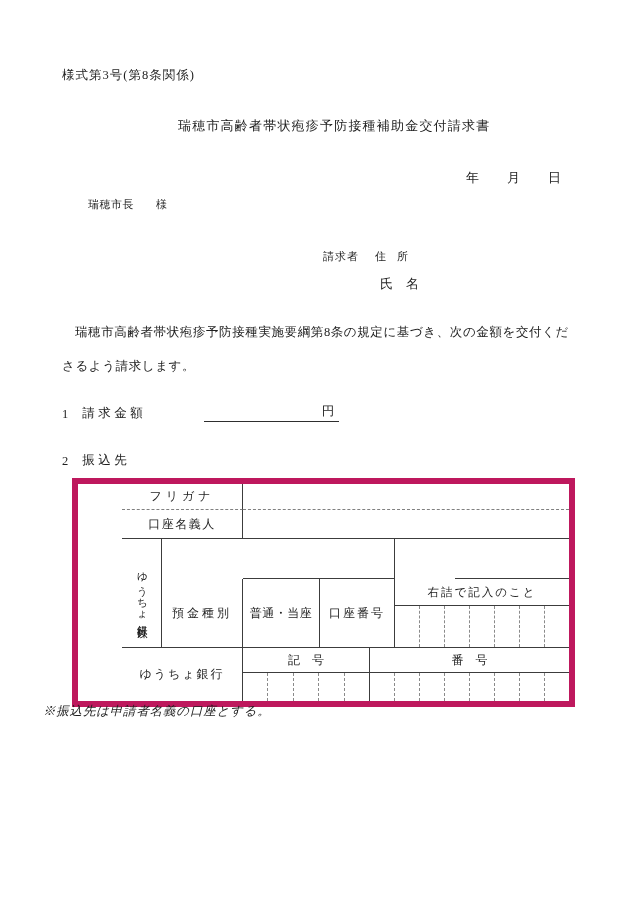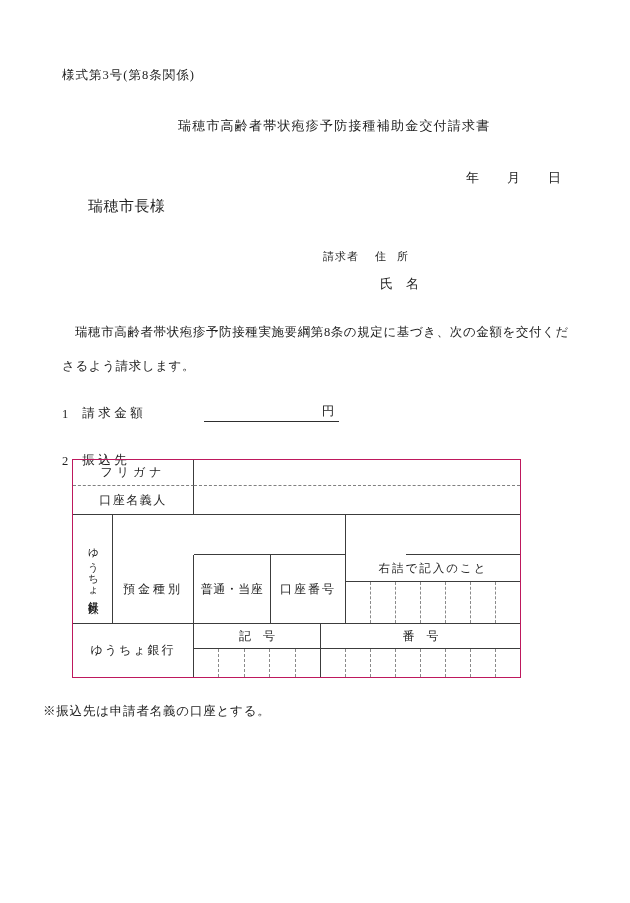--- a/index.html
+++ b/index.html
@@ -9,46 +9,47 @@
     font-family:"Liberation Serif","DejaVu Serif",serif;
     color:#1e1e1e;
     position:relative;
     overflow:hidden;
   }
   .abs{position:absolute;white-space:nowrap;}
 
   .form-number{left:62px;top:67px;font-size:12.5px;letter-spacing:1px;}
   .doc-title{left:178px;top:117px;font-size:13px;letter-spacing:1.2px;text-align:center;}
   .date-line{left:466px;top:169px;display:flex;gap:28px;font-size:13px;}
-  .addressee{left:88px;top:197px;display:flex;gap:0;font-size:15px;letter-spacing:.5px;}
+  .addressee{left:88px;top:197px;display:flex;gap:22px;font-size:11px;letter-spacing:.5px;}
   .claimant-row1{left:323px;top:249px;display:flex;gap:16px;font-size:11px;}
   .claimant-row1 .c-label{letter-spacing:1px;}
   .claimant-row2{left:380px;top:275px;font-size:13px;}
   .body-line{left:62px;font-size:12.5px;letter-spacing:.6px;}
   .body-line.l1{top:324px;text-indent:13px;}
   .body-line.l2{top:358px;}
 
   .item-row{left:62px;display:flex;align-items:flex-end;font-size:12.5px;}
   .item-row .num{margin-right:14px;}
   .item-row .lbl{letter-spacing:3.5px;}
   .item-amount{top:403px;}
   .item-transfer{top:452px;}
   .amount-line{
     display:inline-block;width:130px;margin-left:58px;
     border-bottom:1px solid #2e2e2e;
     text-align:right;padding-right:5px;padding-bottom:1px;
   }
 
   .bank-table{
-    left:72px;top:459px;
+    left:72px;top:478px;
     display:grid;
     grid-template-columns:40px 81px 77px 50px 25px 60px 114px;
     grid-template-rows:26px 29px 40px 27px 42px 25px 28px;
-    border:1px solid #be185d;
+    border:6px solid #be185d;
     font-size:12px;
+    padding-left:44px;
   }
   .cell{display:flex;align-items:center;justify-content:center;overflow:hidden;}
   .br{border-right:1px solid #3c3c3c;}
   .bb{border-bottom:1px solid #3c3c3c;text-align:right;}
   .bb-dash{border-bottom:1px dashed #808080;}
 
   .c-furigana-l{grid-column:1/3;grid-row:1/2;letter-spacing:4px;}
   .c-furigana-v{grid-column:3/8;grid-row:1/2;}
   .c-holder-l{grid-column:1/3;grid-row:2/3;letter-spacing:1.5px;}
   .c-holder-v{grid-column:3/8;grid-row:2/3;}
@@ -69,21 +70,21 @@
   .c-yucho-l{grid-column:1/3;grid-row:6/8;letter-spacing:2px;}
   .c-sym-h{grid-column:3/5;grid-row:6/7;}
   .c-sym-d{grid-column:3/5;grid-row:7/8;}
   .c-num-h{grid-column:5/8;grid-row:6/7;}
   .c-num-d{grid-column:5/8;grid-row:7/8;}
 
   .digits{display:flex;width:100%;height:100%;align-items:stretch;}
   .digits .digit-cell{flex:1 1 0;border-left:1px dashed #8a8a8a;}
   .digits .digit-cell:first-child{border-left:none;}
 
-  .footnote{left:43px;top:703px;font-size:12.5px;letter-spacing:.8px;}
+  .footnote{left:43px;top:703px;font-size:12.5px;letter-spacing:.8px;font-style:italic;}
 </style>
 </head>
 <body>
 
 <div class="abs form-number">様式第3号(第8条関係)</div>
 
 <div class="abs doc-title">瑞穂市高齢者帯状疱疹予防接種補助金交付請求書</div>
 
 <div class="abs date-line">
   <span>年</span>

